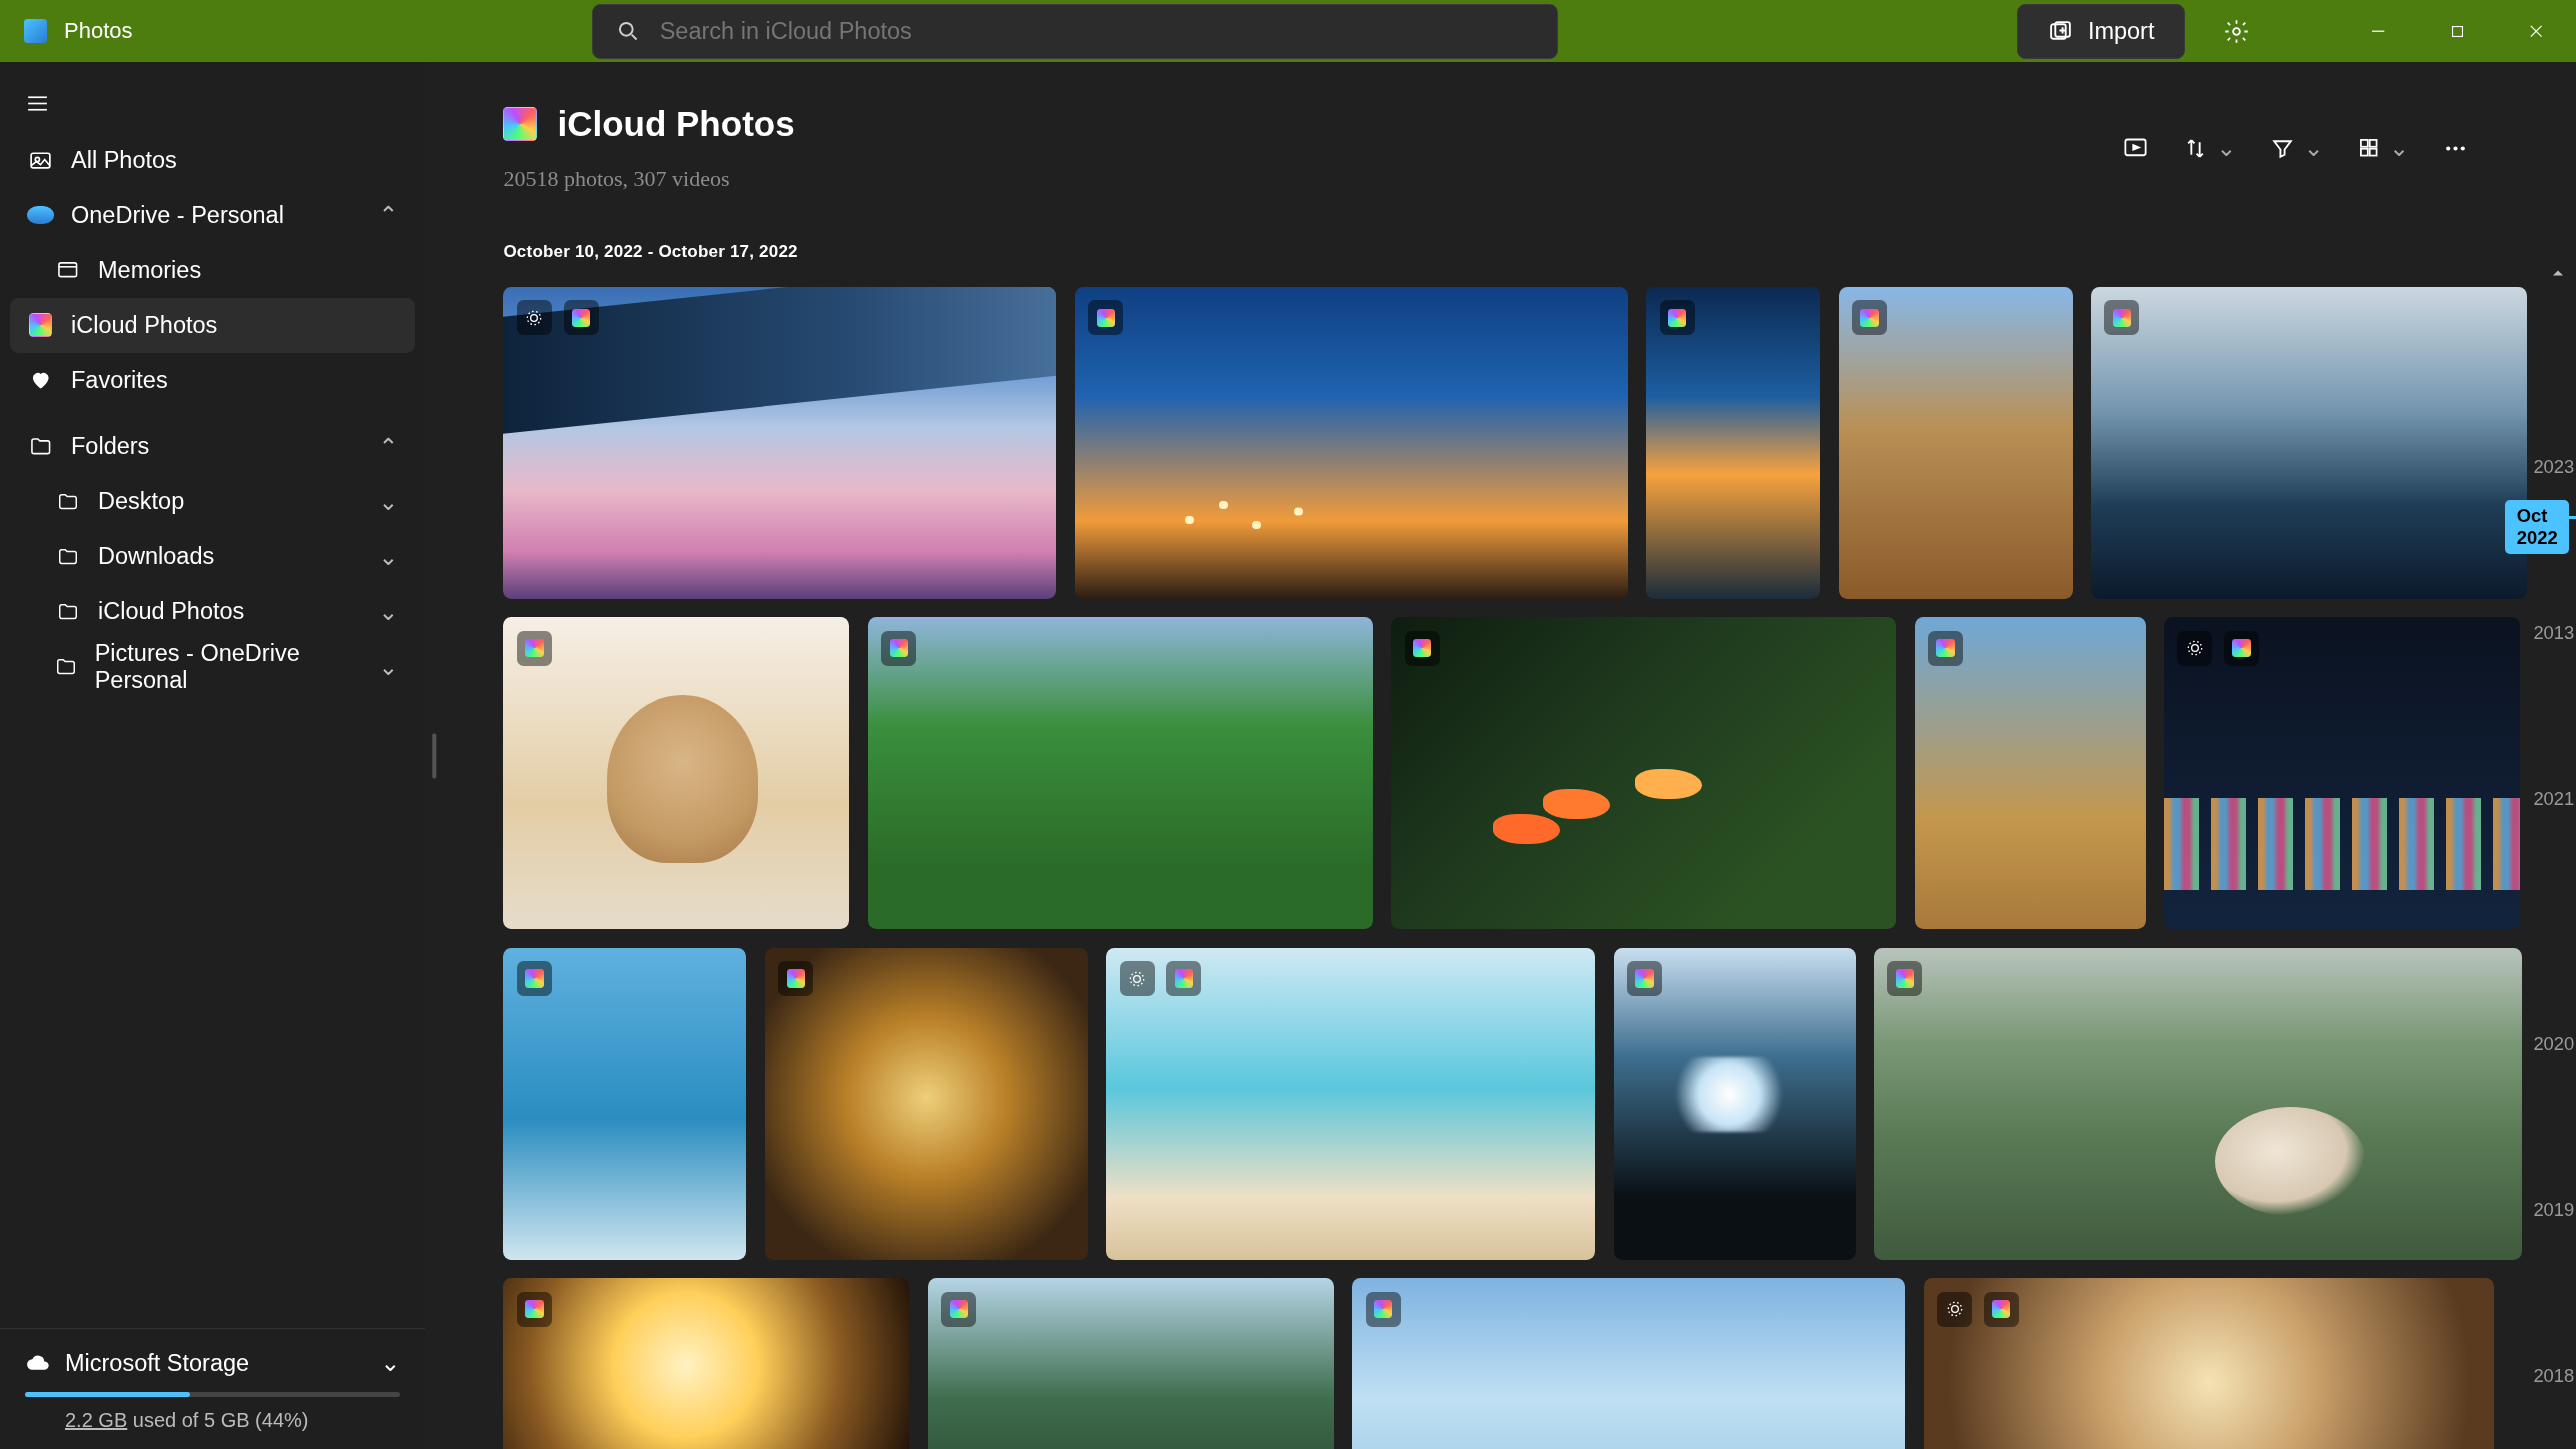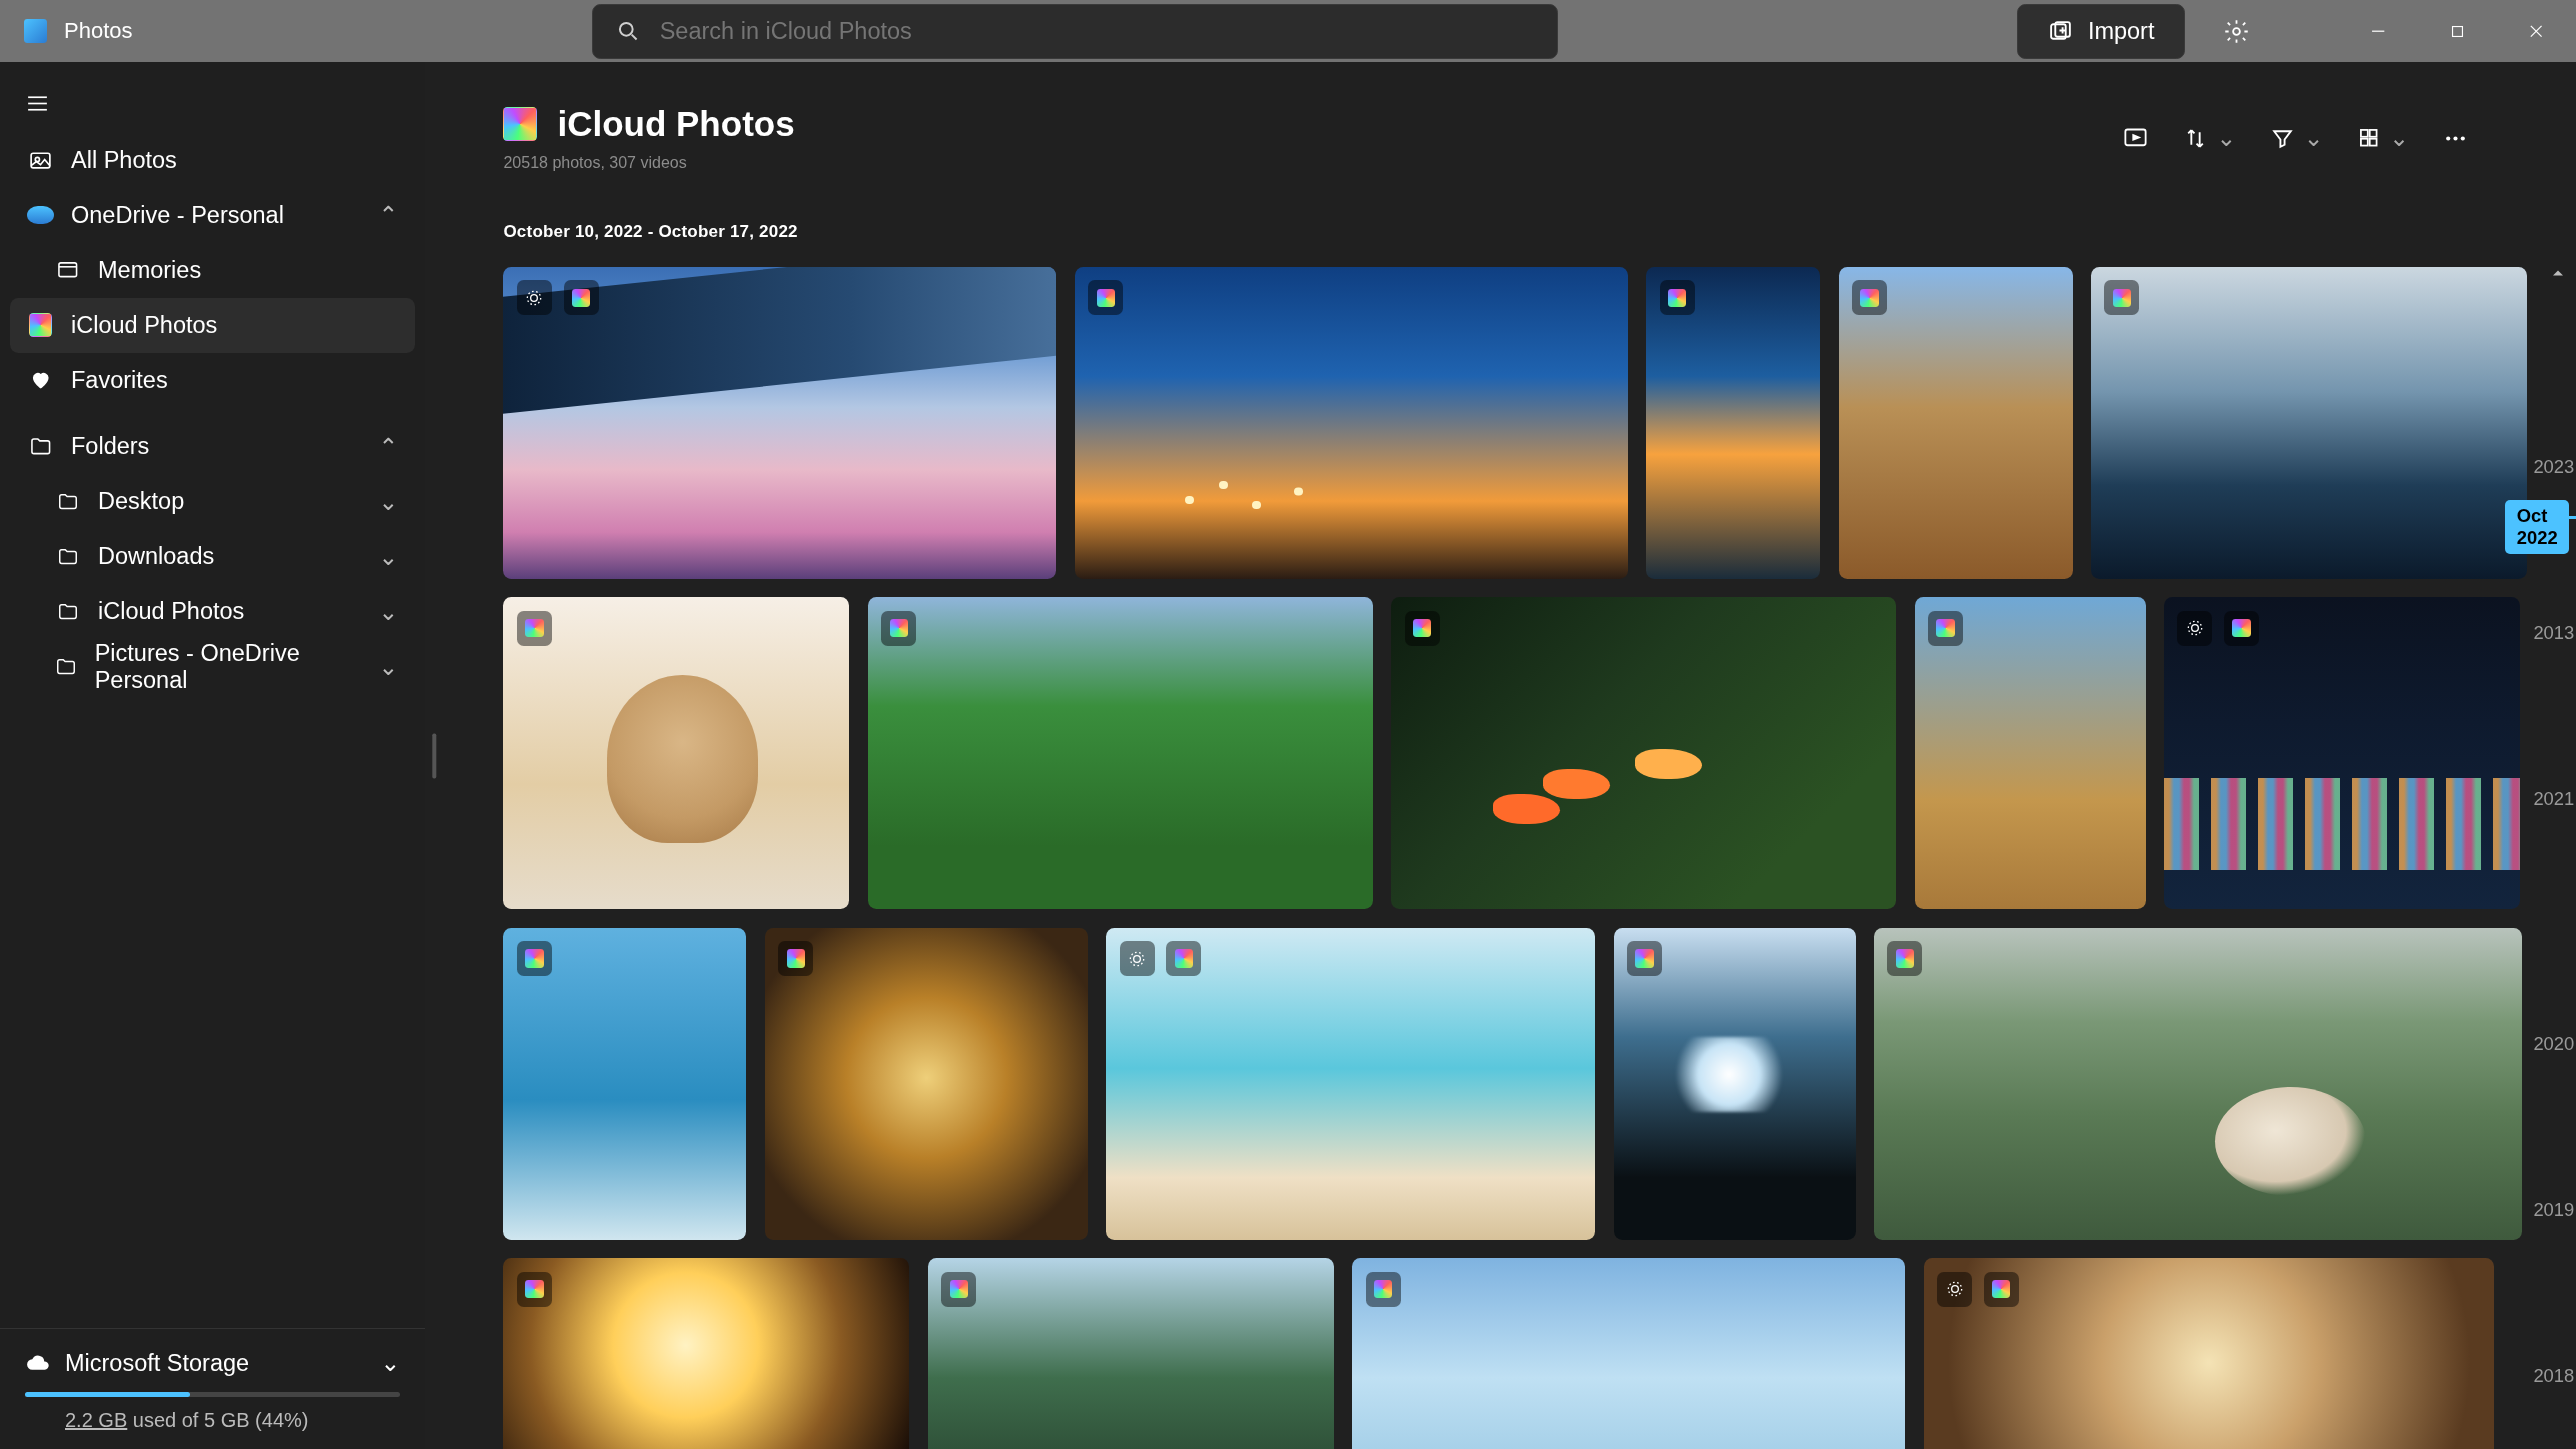--- a/index.html
+++ b/index.html
@@ -8,21 +8,21 @@
   background: #1f1f1f;
   color: #fff;
   width: 2576px;
   height: 1449px;
   overflow: hidden;
   font-size: 23.5px;
 }
 
 .titlebar {
   height: 62px;
-  background: #737373;
+  background: #4d7c0f;
   display: flex;
   align-items: center;
   padding: 0;
 }
 .titlebar .app-icon {
   width: 23.5px; height: 23.5px;
   margin-left: 23.5px; margin-right: 17px;
   background: linear-gradient(135deg,#4cc2ff,#2b7cd3);
   border-radius: 3.4px;
 }
@@ -118,21 +118,21 @@
 }
 
 .main {
   flex:1; background:#202020; display:flex;
 }
 .content { flex:1; padding: 42px 0 0 60px; overflow:hidden; }
 .header-row { display:flex; align-items:center; padding-right: 59px; }
 .header-title { display:flex; align-items:center; gap: 20px; }
 .header-title .icloud-badge { width: 34px; height: 34px; }
 .header-title h1 { font-size: 35px; font-weight: 600; color:#fff; }
-.counts { color:#8c8c8c; font-size: 16px; margin-top: 10px; }
+.counts { color:#8c8c8c; font-size: 22px; margin-top: 22px; font-family: Liberation Serif, serif; }
 
 .toolbar { margin-left:auto; display:flex; align-items:center; gap: 34px; }
 .tb-btn { color:#fff; display:flex; align-items:center; gap:8.4px; cursor:pointer; }
 .tb-btn .sm-chev { color:#aaa; }
 
 .date-header { margin-top: 50px; font-size: 17px; font-weight:700; letter-spacing:0.2px; }
 
 .grid-area { margin-top: 25px; display:flex; flex-direction:column; gap: 18.4px; }
 .row { display:flex; gap: 18.4px; }
 .tile { position:relative; border-radius: 8.4px; overflow:hidden; }

